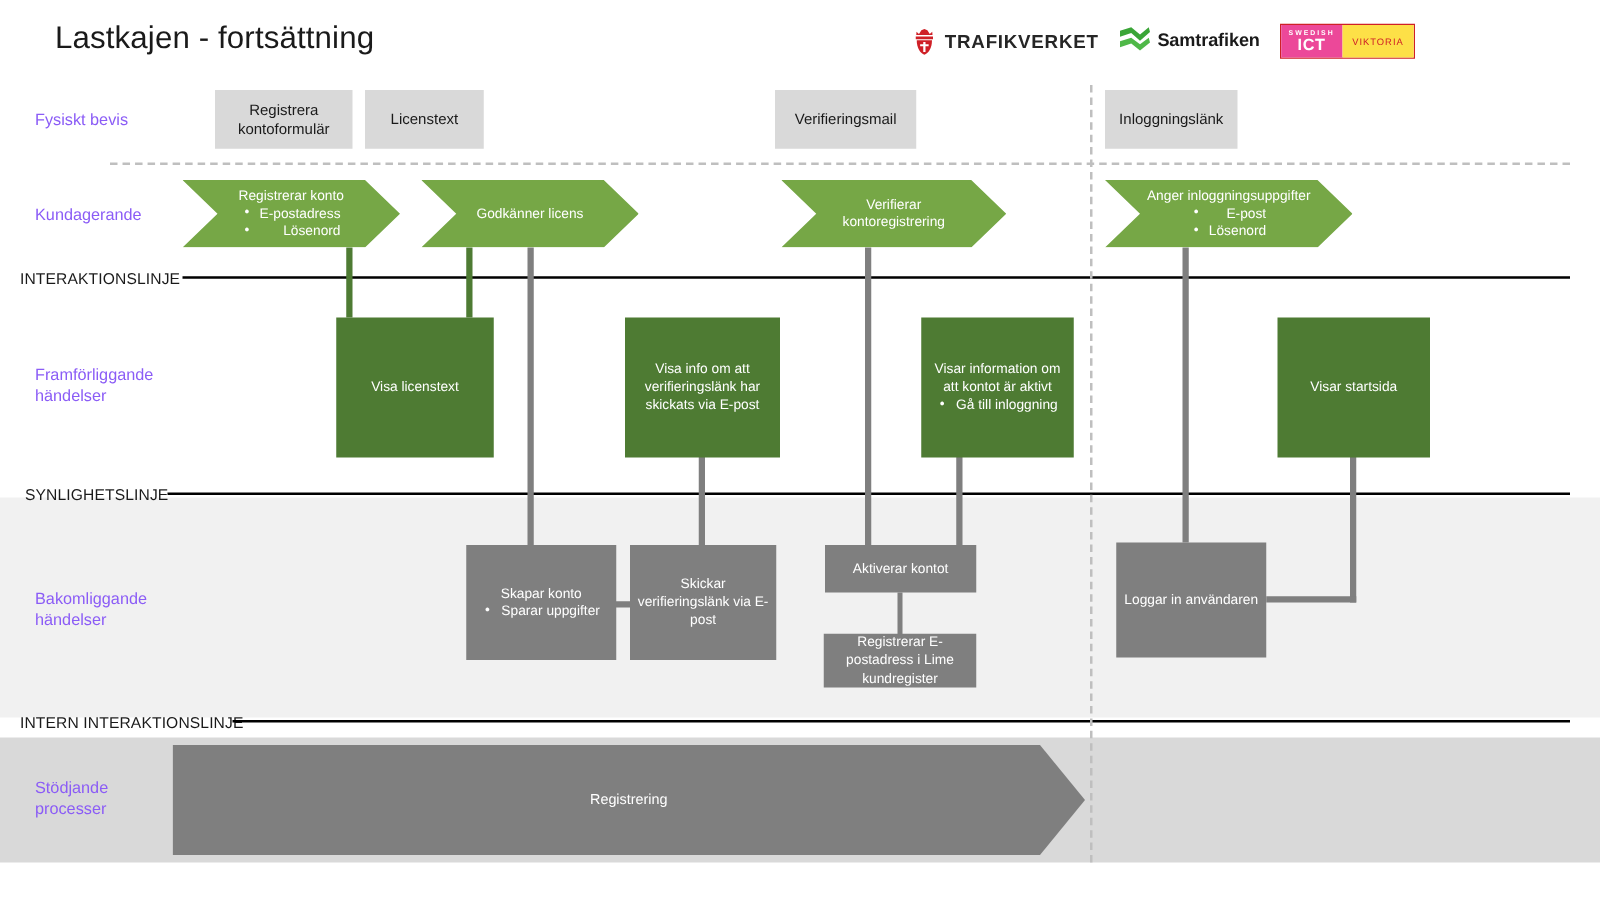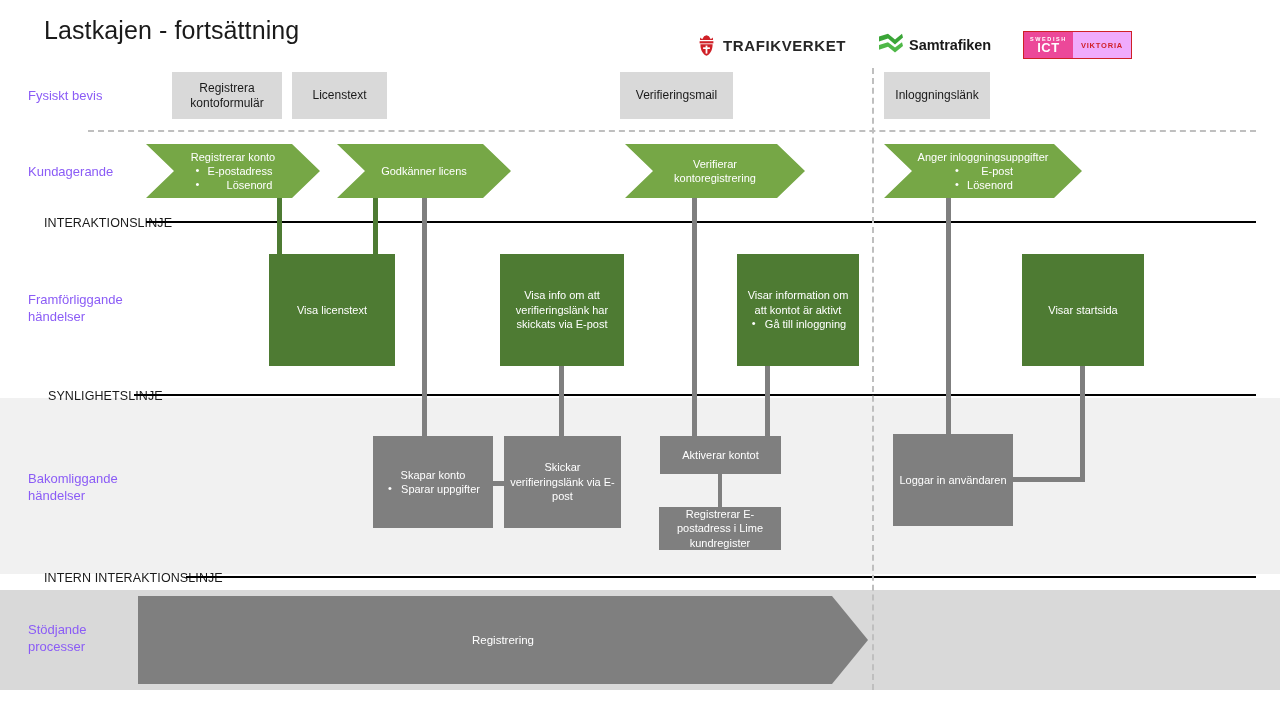--- a/index.html
+++ b/index.html
@@ -19,39 +19,39 @@
   .band-support{top:590px;height:100px;background:#d9d9d9;}
 
   
   .title{
     position:absolute;left:44px;top:16px;
     font-size:25px;font-weight:400;color:#1a1a1a;
     letter-spacing:0.1px;white-space:nowrap;
   }
 
   
-  .logos{position:absolute;right:16px;top:30px;height:30px;display:flex;align-items:center;gap:32px;}
+  .logos{position:absolute;right:16px;top:18px;height:30px;display:flex;align-items:center;gap:16px;}
   .logo-tv{display:flex;align-items:center;gap:7px;}
   .logo-tv .crown{width:19px;height:21px;position:relative;}
   .logo-tv .crown svg{display:block;}
   .logo-tv .tv-text{font-size:15px;font-weight:bold;letter-spacing:0.6px;color:#262626;}
   .logo-sam{display:flex;align-items:center;gap:5px;}
   .logo-sam .sam-text{font-size:14.5px;font-weight:bold;color:#1a1a1a;letter-spacing:-0.1px;}
   .logo-ict{display:flex;align-items:stretch;height:26px;border:1px solid #cf2027;}
   .logo-ict .ict-left{background:#ec4899;color:#fff;padding:2px 6px 2px 6px;display:flex;flex-direction:column;justify-content:center;align-items:center;}
   .logo-ict .ict-swedish{font-size:5.5px;font-weight:bold;letter-spacing:1.6px;line-height:6px;}
   .logo-ict .ict-big{font-size:13px;font-weight:bold;letter-spacing:0.5px;line-height:12px;font-family:"Liberation Sans", sans-serif;}
-  .logo-ict .ict-right{background:#f0abfc;color:#cf2027;display:flex;align-items:center;padding:0 8px;font-size:7.5px;font-weight:bold;letter-spacing:0.8px;}
+  .logo-ict .ict-right{background:#fde047;color:#cf2027;display:flex;align-items:center;padding:0 8px;font-size:7.5px;font-weight:normal;letter-spacing:0.8px;}
 
   
   .rowlabel{
     position:absolute;font-size:13px;line-height:17px;color:#8b5cf6;font-weight:400;
   }
   .linelabel{
-    position:absolute;font-size:12.5px;color:#1a1a1a;letter-spacing:0.1px;white-space:nowrap;margin-left:28px;
+    position:absolute;font-size:12.5px;color:#1a1a1a;letter-spacing:0.1px;white-space:nowrap;
   }
 
   
   .hline{position:absolute;height:2px;background:#000000;}
   .hdash{position:absolute;height:0;border-top:2px dashed #bfbfbf;}
 
   
   .vdash{position:absolute;width:0;border-left:2px dashed #bfbfbf;}
 
   

